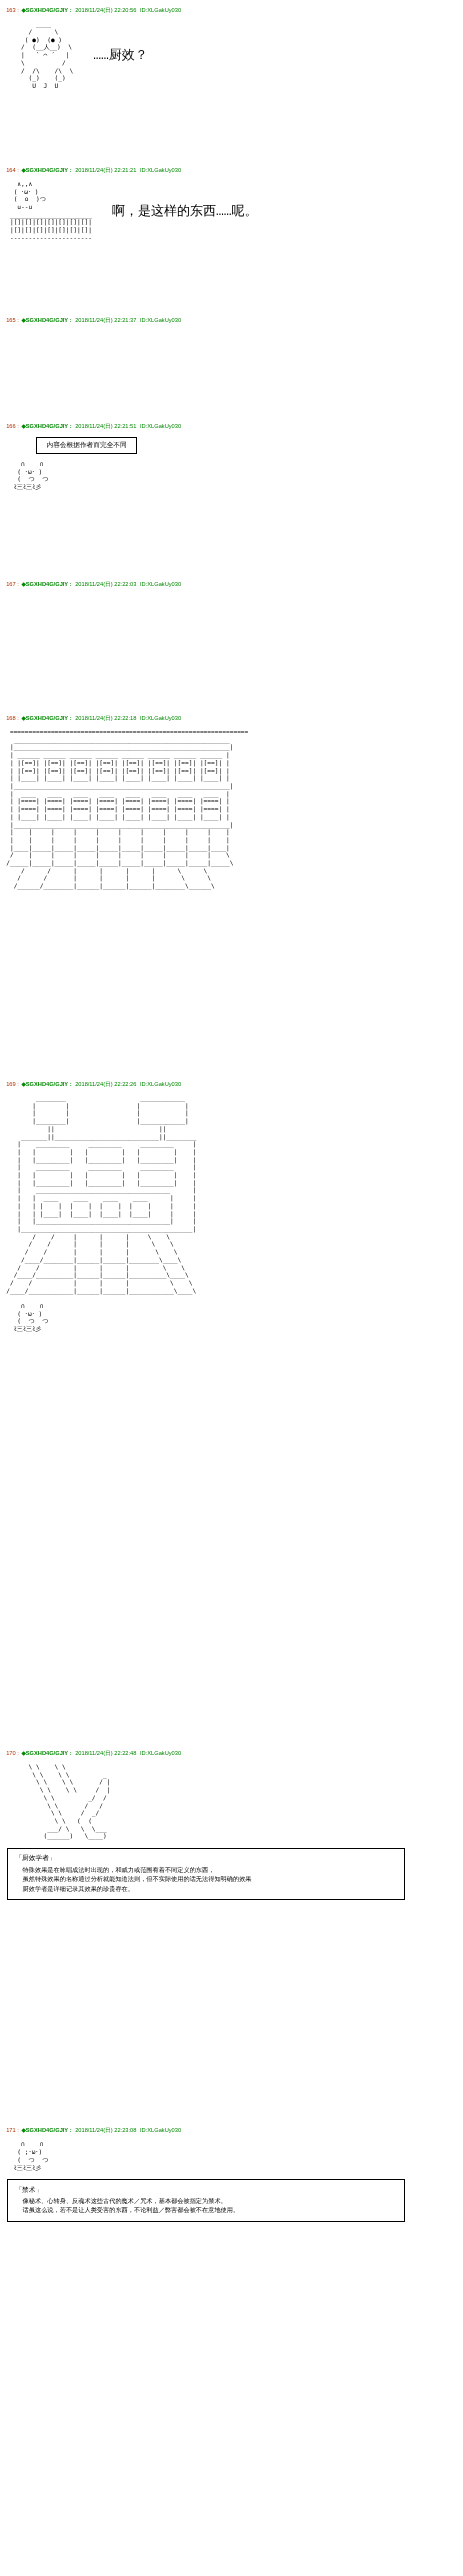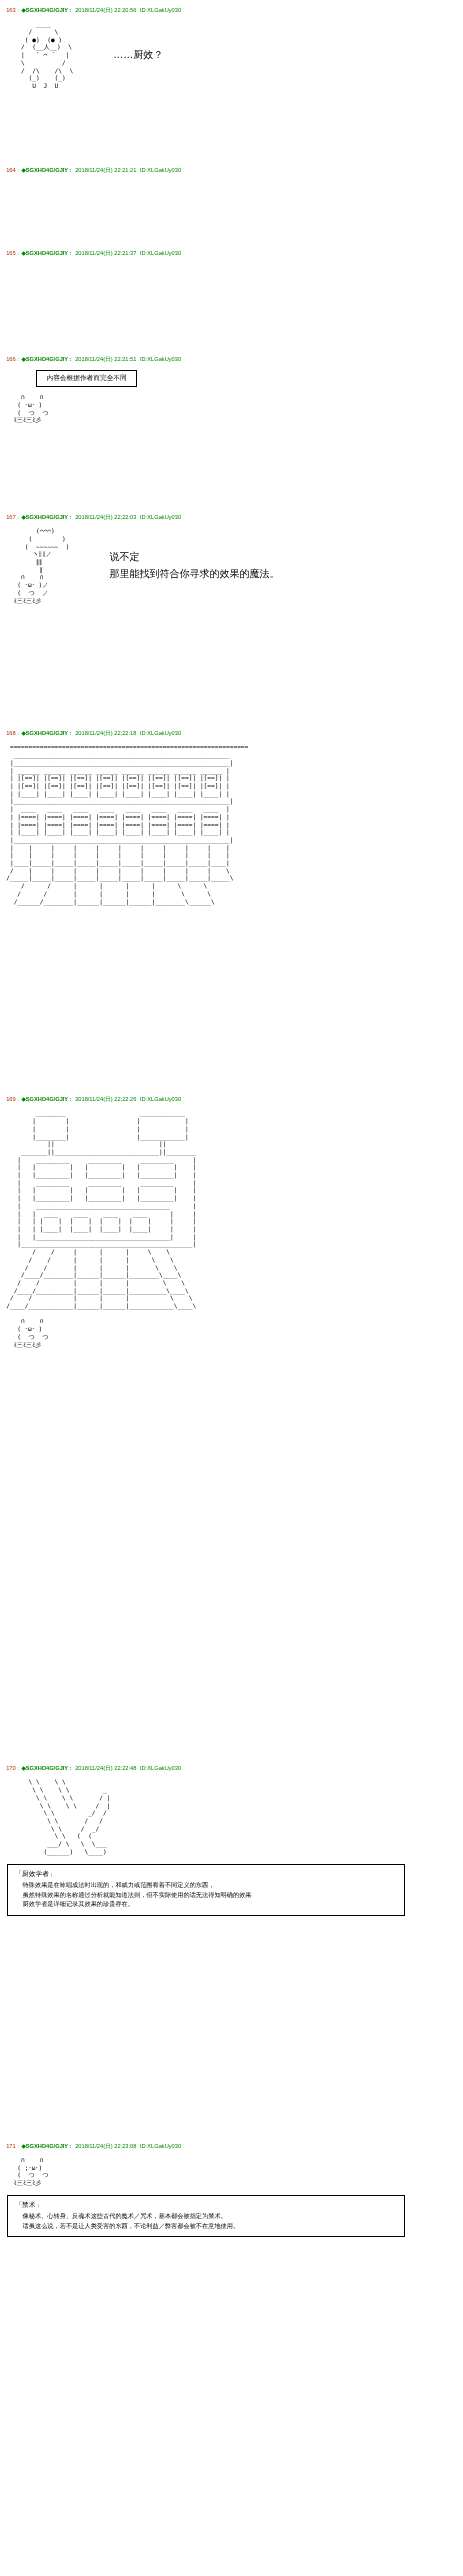--- a/index.html
+++ b/index.html
@@ -27,23 +27,23 @@
     font-family:"DejaVu Sans Mono",monospace;
     font-size:6.2px;
     line-height:7.7px;
     margin:0;
     white-space:pre;
     color:#000;
   }
   .post-body{display:flex;align-items:center;}
   .post-body.block{display:block;}
   .dialogue{
-    font-family:Liberation Sans, sans-serif;
-    font-size:10px;
-    margin-left:40px;
+    font-family:Liberation Mono, monospace;
+    font-size:13px;
+    margin-left:20px;
     color:#000;
   }
   .dialogue div{margin:2.6px 0;}
   .note-box{
     display:inline-block;
     border:0.5px solid #000;
     padding:3.1px 9.3px;
     font-size:6.7px;
     margin:1px 0 6.2px 30px;
   }
@@ -88,20 +88,33 @@
     <div class="dialogue">
       <div>……厨效？</div>
     </div>
   </div>
 </div>
 
 <div class="post p164">
   <div class="post-header">
     <span class="pnum">164 :</span><span class="pname">◆SGXHD4G/GJlY :</span><span class="pdate">2018/11/24(日) 22:21:21</span><span class="pid">ID:XLGakUy030</span>
   </div>
+  <div class="post-body">
+    <pre class="aa">   ∧,,∧
+  ( ･ω･ )
+  (  o  )つ
+   u--u
+ ______________________
+ |[]|[]|[]|[]|[]|[]|[]|
+ |[]|[]|[]|[]|[]|[]|[]|
+ ----------------------</pre>
+    <div class="dialogue">
+      <div>啊，是这样的东西……呢。</div>
+    </div>
+  </div>
 </div>
 
 <div class="post p165">
   <div class="post-header">
     <span class="pnum">165 :</span><span class="pname">◆SGXHD4G/GJlY :</span><span class="pdate">2018/11/24(日) 22:21:37</span><span class="pid">ID:XLGakUy030</span>
   </div>
 </div>
 
 <div class="post p166">
   <div class="post-header">
@@ -112,36 +125,20 @@
     <pre class="aa">    ∩    ∩
    ( ･ω･ )
    (  つ  つ
   ﾐ三ﾐ三ﾐ彡</pre>
   </div>
 </div>
 
 <div class="post p167">
   <div class="post-header">
     <span class="pnum">167 :</span><span class="pname">◆SGXHD4G/GJlY :</span><span class="pdate">2018/11/24(日) 22:22:03</span><span class="pid">ID:XLGakUy030</span>
-  </div>
-  <div class="post-body">
-    <pre class="aa">        (⌒⌒⌒)
-      (        )
-     (  ~~~~~~  )
-       ヽ∥∥ノ
-        ∥∥
-         ∥
-    ∩    ∩
-   ( ･ω･ )ノ
-   (  つ  ノ
-  ﾐ三ﾐ三ﾐ彡</pre>
-    <div class="dialogue">
-      <div>说不定</div>
-      <div>那里能找到符合你寻求的效果的魔法。</div>
-    </div>
   </div>
 </div>
 
 <div class="post p168">
   <div class="post-header">
     <span class="pnum">168 :</span><span class="pname">◆SGXHD4G/GJlY :</span><span class="pdate">2018/11/24(日) 22:22:18</span><span class="pid">ID:XLGakUy030</span>
   </div>
   <div class="post-body block">
     <pre class="aa"> ================================================================
   __________________________________________________________

